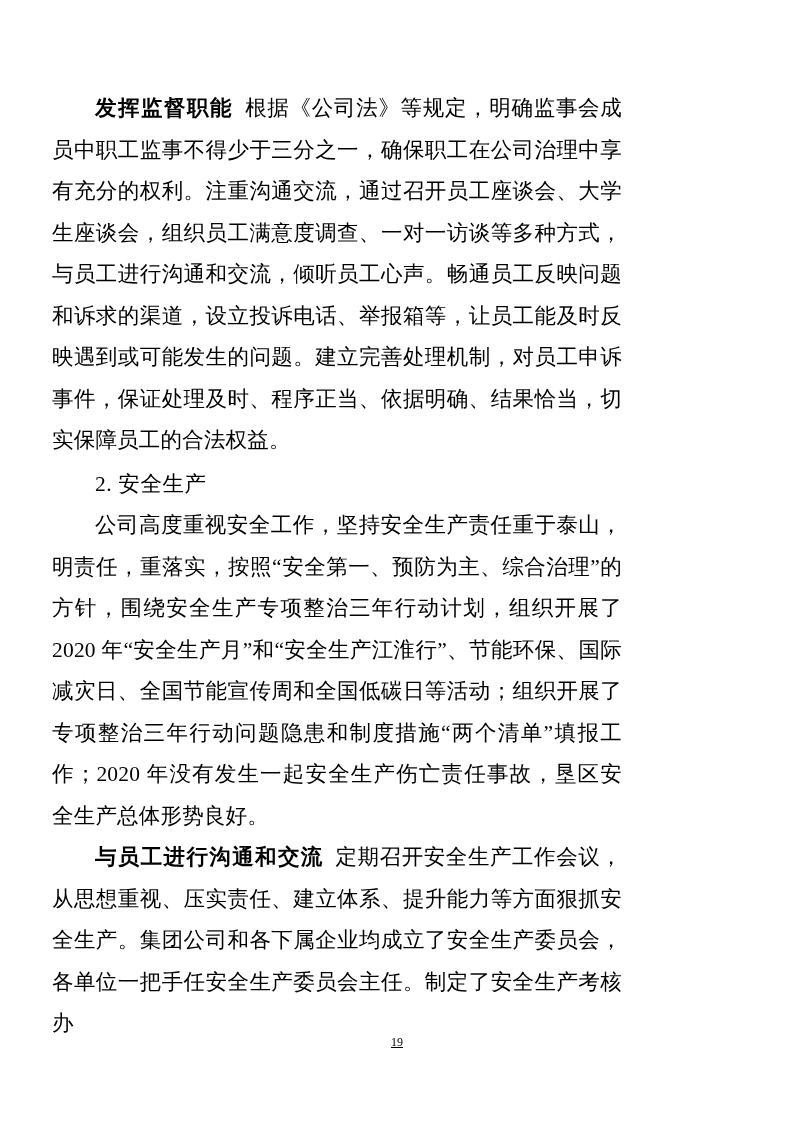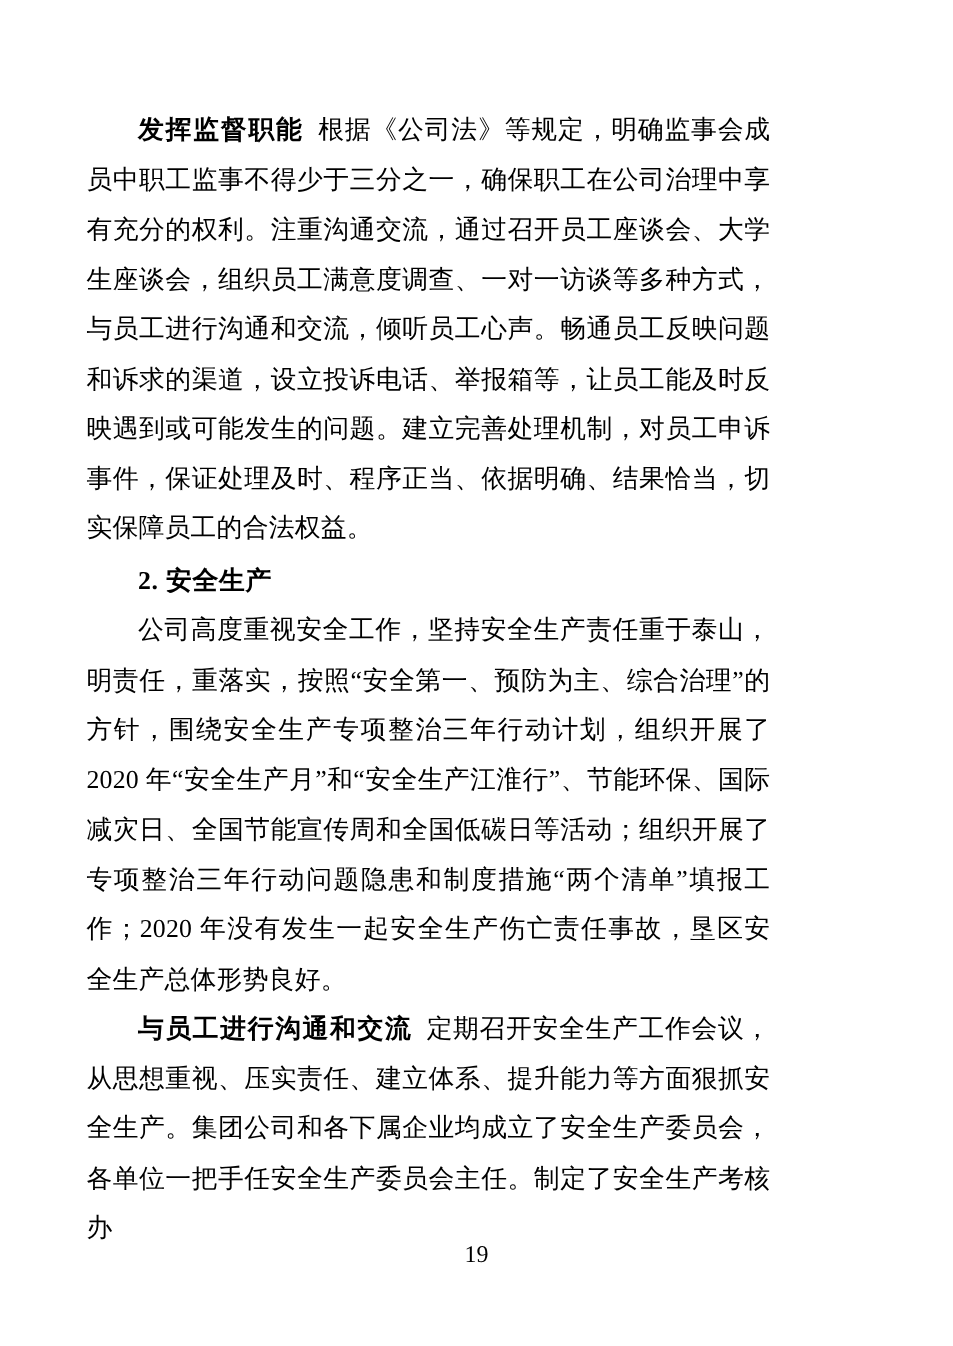--- a/index.html
+++ b/index.html
@@ -15,21 +15,21 @@
     color: #000000;
     overflow: hidden;
   }
   .page {
     position: absolute;
     left: 0;
     top: 0;
     width: 794px;
     height: 1054px;
     box-sizing: border-box;
-    padding: 88px 112px 0 72px;
+    padding: 88px 112px 0 52px;
   }
   .doc-body {
     width: 570px;
   }
   p.para {
     margin: 0;
     font-size: 21.5px;
     line-height: 41.5px;
     text-align: justify;
     text-justify: inter-ideograph;
@@ -42,34 +42,35 @@
     text-indent: 2em;
   }
   .lead {
     font-weight: bold;
     letter-spacing: 1px;
   }
   .heading {
     margin: 0;
     font-size: 21.5px;
     line-height: 41.5px;
-    font-weight: bold;
+    font-weight: normal;
     text-indent: 2em;
     letter-spacing: 0.6px;
   }
   .spacer-sm { height: 2px; }
   .page-number {
     position: absolute;
     left: 0;
     right: 0;
     top: 1035px;
     text-align: center;
-    font-size: 20px;
+    font-size: 12px;
     font-family: "Liberation Serif", "DejaVu Serif", serif;
     color: #000000;
+    text-decoration: underline;
   }
 </style>
 </head>
 <body>
 
 <div class="page">
   <div class="doc-body">
 
     <p class="para indent"><span class="lead">发挥监督职能</span>&nbsp;&nbsp;<span>根据《公司法》等规定，明确监事会成员中职工监事不得少于三分之一，确保职工在公司治理中享有充分的权利。注重沟通交流，通过召开员工座谈会、大学生座谈会，组织员工满意度调查、一对一访谈等多种方式，与员工进行沟通和交流，倾听员工心声。畅通员工反映问题和诉求的渠道，设立投诉电话、举报箱等，让员工能及时反映遇到或可能发生的问题。建立完善处理机制，对员工申诉事件，保证处理及时、程序正当、依据明确、结果恰当，切实保障员工的合法权益。</span></p>
 

